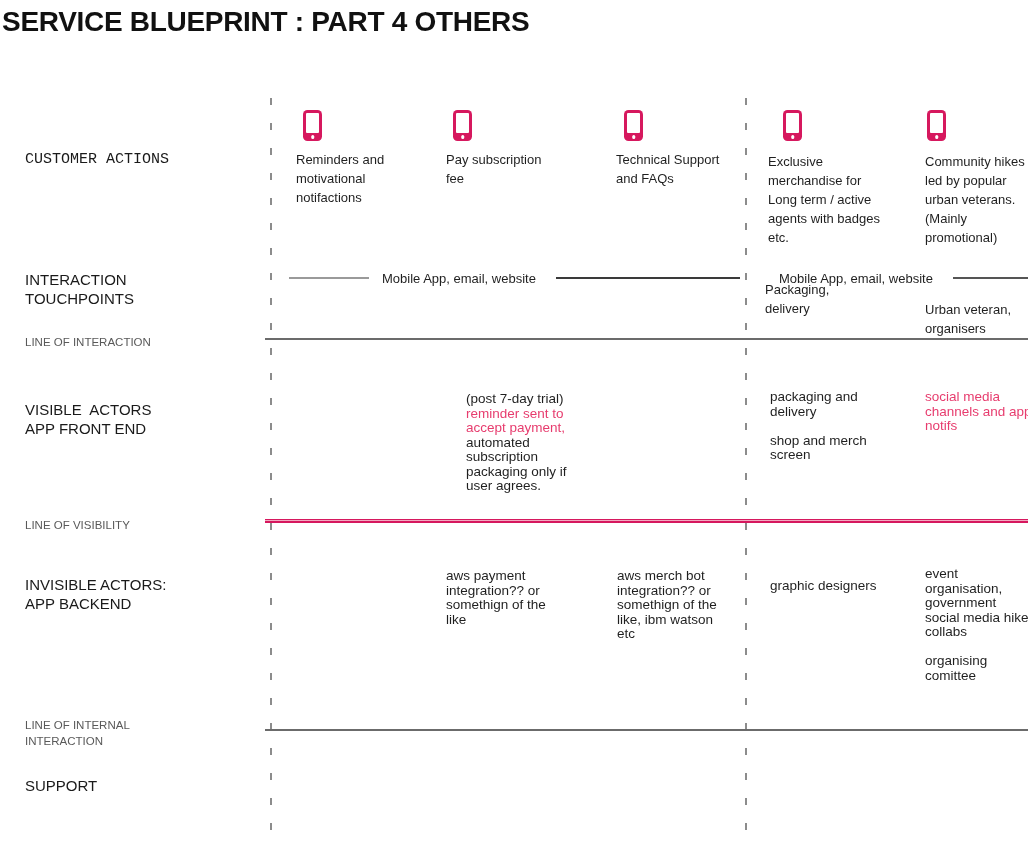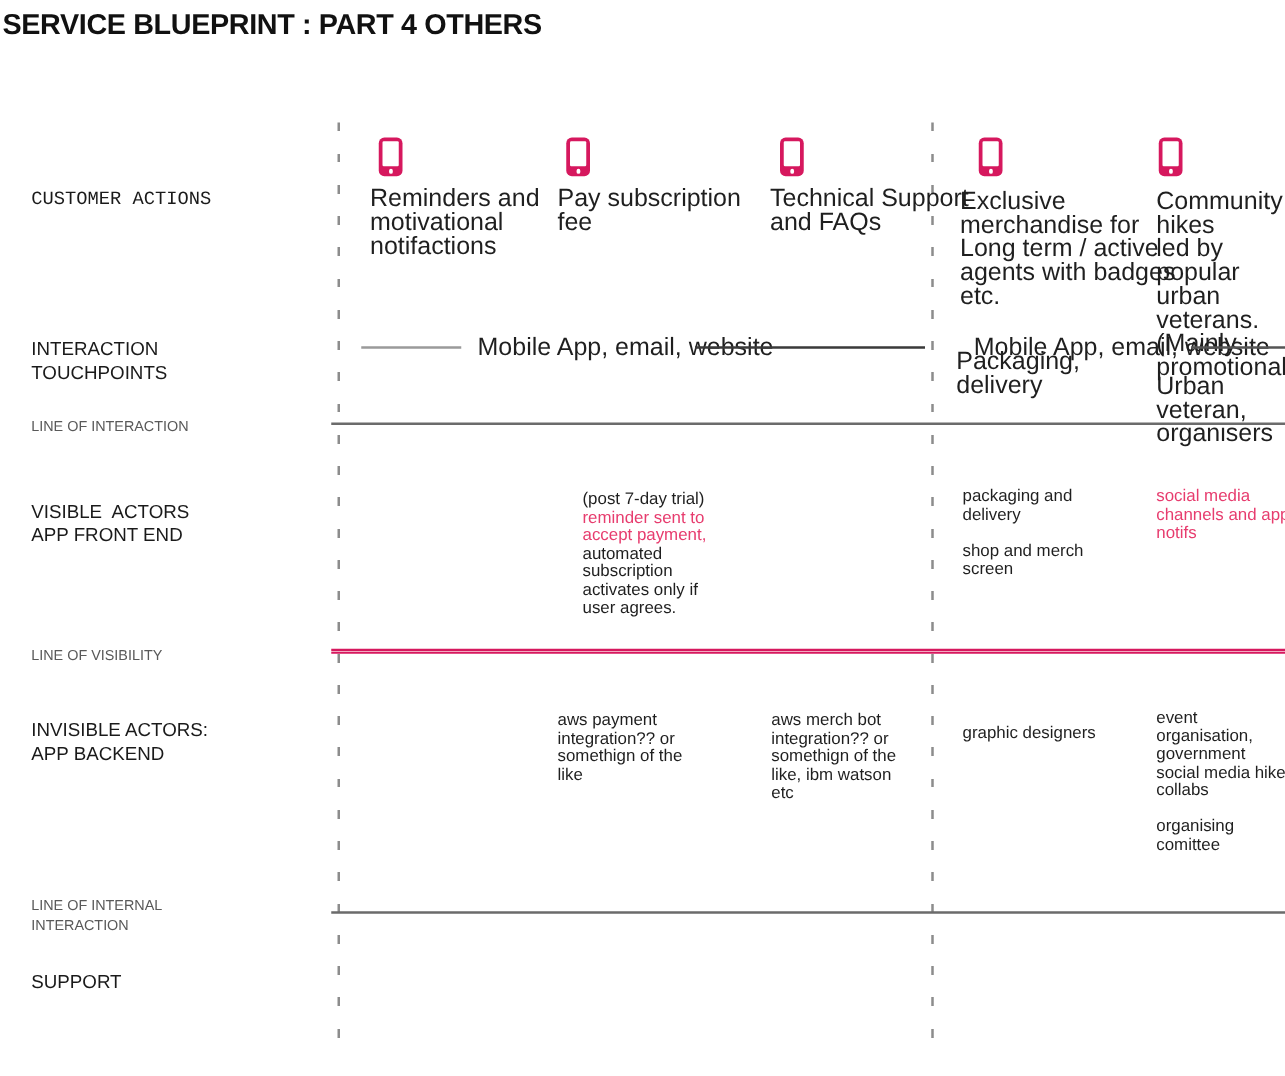--- a/index.html
+++ b/index.html
@@ -8,25 +8,25 @@
     width:1028px;height:861px;
     overflow:hidden;
     background:#ffffff;
     font-family:"Liberation Sans", sans-serif;
     color:#1f1f1f;
   }
   .abs{position:absolute;}
   .txt{white-space:pre-wrap;}
   .title{
     left:2px;top:6px;
-    font-size:23px;font-weight:600;letter-spacing:-0.3px;color:#111;
+    font-size:28px;font-weight:600;letter-spacing:-0.3px;color:#111;
   }
   .rowlabel{left:25px;font-size:15px;line-height:19px;color:#1a1a1a;}
   .sublabel{left:25px;font-size:11.5px;line-height:16px;color:#595959;}
-  .colhead{font-size:20px;line-height:19px;color:#1f1f1f;}
+  .colhead{font-size:13px;line-height:19px;color:#1f1f1f;}
   .bodytxt{font-size:13.5px;line-height:14.5px;color:#1f1f1f;}
   .pink{color:#e73c6e;}
   .vdash{
     width:2px;top:98px;height:737px;
     background:repeating-linear-gradient(to bottom,#8c8c8c 0,#8c8c8c 7px,transparent 7px,transparent 25px);
   }
   .hline{height:2px;background:#6b6b6b;}
   .tseg{height:2px;}
   .visline{
     left:265px;top:519px;width:763px;height:4px;
@@ -108,21 +108,21 @@
   <div class="abs colhead txt" style="left:925px;top:300px;">Urban veteran,
 organisers</div>
 
   <div class="abs hline" style="left:265px;top:338px;width:763px;"></div>
 
   <div class="abs bodytxt txt" style="left:446px;top:392px;width:125px;margin-left:20px;"><span>(post 7-day trial)
 </span><span class="pink">reminder sent to
 accept payment,
 </span><span>automated
 subscription
-activates only if
+packaging only if
 user agrees.</span></div>
   <div class="abs bodytxt txt" style="left:770px;top:390px;width:125px;">packaging and
 delivery
 
 shop and merch
 screen</div>
   <div class="abs bodytxt txt pink" style="left:925px;top:390px;width:130px;">social media
 channels and app
 notifs</div>
 

